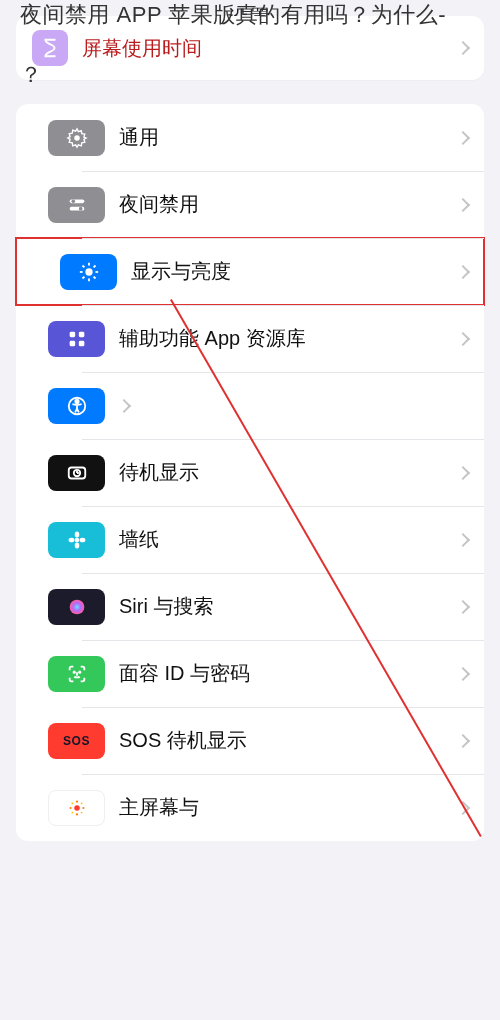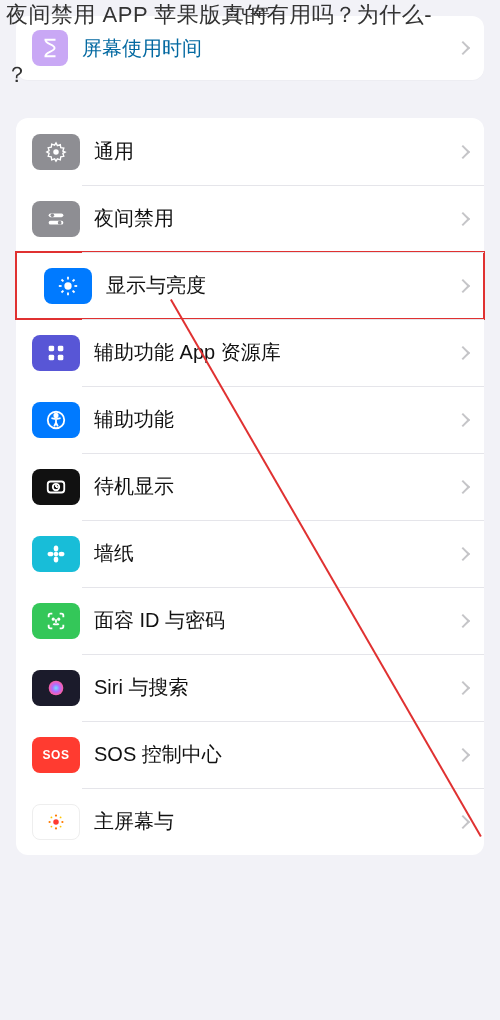--- a/index.html
+++ b/index.html
@@ -2,21 +2,21 @@
 <html><head>
 <meta charset="utf-8">
 <style>
   * { box-sizing: border-box; margin: 0; padding: 0; }
   html, body { width: 500px; height: 1020px; font-family: -apple-system, "Helvetica Neue", Arial, sans-serif; }
   body { position: relative; background: #f2f2f7; overflow: hidden; }
 
   
   .overlay-text {
     position: absolute; top: 0; left: 0; right: 0;
-    padding: 0 6px;
+    padding: 0 20px;
     font-size: 22px; line-height: 30px;
     color: #333; z-index: 50; pointer-events: none;
     letter-spacing: 0.5px;
   }
 
   
   .settings-header {
     position: absolute; top: 4px; left: 0; right: 0;
     text-align: center; font-size: 20px; color: #222;
     letter-spacing: 2px;
@@ -29,51 +29,52 @@
     border-radius: 12px;
     display: flex; align-items: center; padding: 0 16px;
     box-shadow: 0 1px 0 rgba(0,0,0,0.02);
   }
   .top-card .icon-wrap {
     width: 36px; height: 36px; border-radius: 8px;
     background: #c9a8f5;
     display: flex; align-items: center; justify-content: center;
     margin-right: 14px; flex-shrink: 0;
   }
-  .top-card .label { font-size: 20px; color: #0369a1; flex: 1; }
+  .top-card .label { font-size: 20px; color: #b91c1c; flex: 1; }
   .chevron {
     width: 10px; height: 10px;
     border-top: 2.5px solid #c5c5c8;
     border-right: 2.5px solid #c5c5c8;
     transform: rotate(45deg);
     flex-shrink: 0;
   }
 
   
   .list-group {
-    position: absolute; top: 118px; left: 16px; right: 16px;
+    position: absolute; top: 104px; left: 16px; right: 16px;
     background: #fff; border-radius: 12px;
     overflow: visible;
   }
   .row {
     display: flex; align-items: center;
     height: 67px;
     padding: 0 16px;
     position: relative;
   }
   .row + .row::before {
     content: "";
     position: absolute; top: 0; left: 66px; right: 0;
     height: 1px; background: #e5e5ea;
   }
   .row .icon-wrap {
-    width: 48px; height: 36px; border-radius: 8px;
+    width: 57px; height: 36px; border-radius: 8px;
     display: flex; align-items: center; justify-content: center;
     margin-right: 14px; flex-shrink: 0;
-    color: #ffffff;
+    color: #0f172a;
+    margin-left: 16px;
   }
   .row .label { font-size: 20px; color: #111; flex: 1; }
   .row.highlighted {
     outline: 2px solid #e03131;
     outline-offset: -1px;
     padding-left: 28px;
   }
 
   
   .bg-gray    { background: #8e8e93; }
@@ -176,21 +177,20 @@
   </div>
 
   <div class="row">
     <div class="icon-wrap bg-blue2">
       <svg viewBox="0 0 24 24" fill="none" stroke="#fff" stroke-width="2">
           <circle cx="12" cy="12" r="9"></circle>
           <circle cx="12" cy="7" r="1.8" fill="#fff"></circle>
           <path d="M7 10l5 1 5-1M12 11v4l-2 4M12 15l2 4"></path>
         </svg>
     </div>
-    <div class="label">辅助功能</div>
     <div class="chevron"></div>
   </div>
 
   <div class="row">
     <div class="icon-wrap bg-black">
       <svg viewBox="0 0 24 24" fill="none" stroke="#fff" stroke-width="2">
           <rect x="3" y="6" width="18" height="12" rx="3"></rect>
           <circle cx="12" cy="12" r="3.5"></circle>
           <line x1="12" y1="12" x2="12" y2="9.5"></line>
           <line x1="12" y1="12" x2="14" y2="12"></line>
@@ -204,34 +204,20 @@
     <div class="icon-wrap bg-cyan">
       <svg viewBox="0 0 24 24" fill="#fff">
           <circle cx="12" cy="12" r="2.5"></circle>
           <ellipse cx="12" cy="6" rx="2.5" ry="3.2"></ellipse>
           <ellipse cx="12" cy="18" rx="2.5" ry="3.2"></ellipse>
           <ellipse cx="6" cy="12" rx="3.2" ry="2.5"></ellipse>
           <ellipse cx="18" cy="12" rx="3.2" ry="2.5"></ellipse>
         </svg>
     </div>
     <div class="label">墙纸</div>
-    <div class="chevron"></div>
-  </div>
-
-  <div class="row">
-    <div class="icon-wrap bg-green">
-      <svg viewBox="0 0 24 24" fill="none" stroke="#fff" stroke-width="2">
-          <path d="M4 8V6a2 2 0 012-2h2M16 4h2a2 2 0 012 2v2M20 16v2a2 2 0 01-2 2h-2M8 20H6a2 2 0 01-2-2v-2"></path>
-          <circle cx="9" cy="10" r="0.8" fill="#fff"></circle>
-          <circle cx="15" cy="10" r="0.8" fill="#fff"></circle>
-          <path d="M12 10v3h-1"></path>
-          <path d="M9 15c1 1 5 1 6 0"></path>
-        </svg>
-    </div>
-    <div class="label">面容 ID 与密码</div>
     <div class="chevron"></div>
   </div>
 
   <div class="row">
     <div class="icon-wrap bg-siri">
       <svg viewBox="0 0 24 24">
           <defs>
             <radialGradient id="g1">
               <stop offset="0%" stop-color="#6ee3ff"></stop>
               <stop offset="50%" stop-color="#b26bff"></stop>
@@ -239,22 +225,36 @@
             </radialGradient>
           </defs>
           <circle cx="12" cy="12" r="8" fill="url(#g1)"></circle>
         </svg>
     </div>
     <div class="label">Siri 与搜索</div>
     <div class="chevron"></div>
   </div>
 
   <div class="row">
+    <div class="icon-wrap bg-green">
+      <svg viewBox="0 0 24 24" fill="none" stroke="#fff" stroke-width="2">
+          <path d="M4 8V6a2 2 0 012-2h2M16 4h2a2 2 0 012 2v2M20 16v2a2 2 0 01-2 2h-2M8 20H6a2 2 0 01-2-2v-2"></path>
+          <circle cx="9" cy="10" r="0.8" fill="#fff"></circle>
+          <circle cx="15" cy="10" r="0.8" fill="#fff"></circle>
+          <path d="M12 10v3h-1"></path>
+          <path d="M9 15c1 1 5 1 6 0"></path>
+        </svg>
+    </div>
+    <div class="label">面容 ID 与密码</div>
+    <div class="chevron"></div>
+  </div>
+
+  <div class="row">
     <div class="icon-wrap bg-red" style="font-size:12px;font-weight:700;letter-spacing:0.5px;">SOS</div>
-    <div class="label">SOS 控制中心</div>
+    <div class="label">SOS 待机显示</div>
     <div class="chevron"></div>
   </div>
 
   <div class="row">
     <div class="icon-wrap bg-white">
       <svg viewBox="0 0 24 24">
           <g>
             <circle cx="12" cy="12" r="3" fill="#ff3b30"></circle>
             <circle cx="12" cy="5" r="1.2" fill="#ff7a00"></circle>
             <circle cx="12" cy="19" r="1.2" fill="#ff7a00"></circle>

